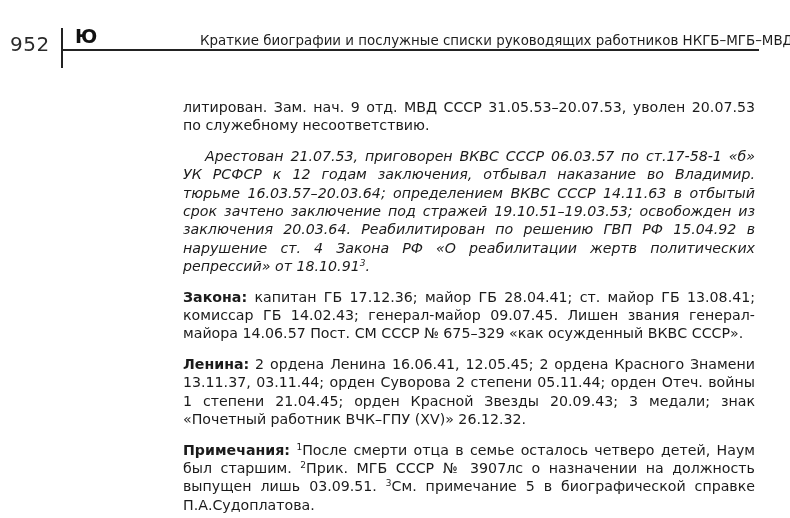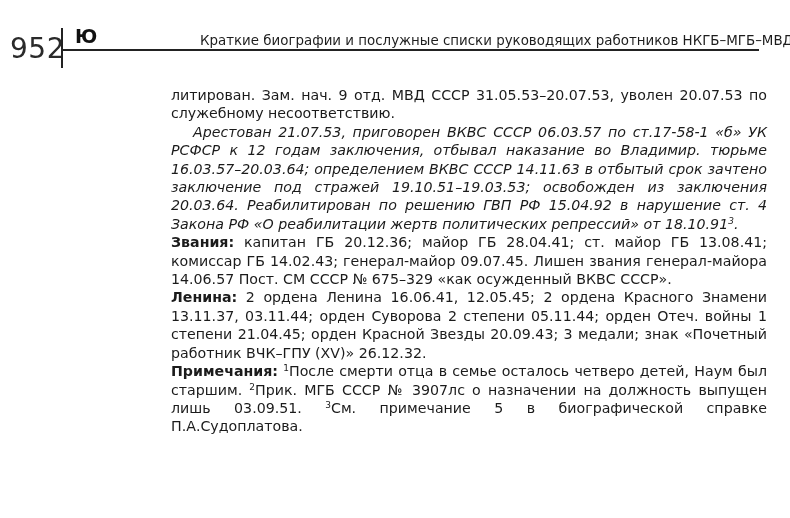--- a/index.html
+++ b/index.html
@@ -3,21 +3,21 @@
 <meta charset="utf-8">
 <style>
   html, body { margin: 0; padding: 0; background: #ffffff; }
   body {
     width: 790px; height: 518px; position: relative; overflow: hidden;
     font-family: "DejaVu Sans", "Liberation Sans", sans-serif;
     color: #1a1a1a;
   }
   .page-number {
     position: absolute; left: 10px; top: 32px;
-    font-size: 28px; color: #2a2a2a; letter-spacing: 0.5px;
+    font-size: 20px; color: #2a2a2a; letter-spacing: 0.5px;
   }
   .vrule {
     position: absolute; left: 61px; top: 28px; width: 1.5px; height: 40px;
     background: #222;
   }
   .hrule {
     position: absolute; left: 62px; top: 49px; width: 318px; height: 1.5px;
     background: #222;
   }
   .hrule2 {
@@ -30,21 +30,21 @@
   }
   .running-head {
     position: absolute; left: 200px; top: 33px;
     font-size: 13.4px; color: #1d1d1d; white-space: nowrap;
   }
   .body-text {
     position: absolute; left: 171px; top: 86px; width: 596px;
     font-size: 14.2px; line-height: 18.4px; text-align: justify;
     color: #1b1b1b;
   }
-  .body-text p { margin: 0; }
+  .body-text p { margin: 12px; }
   .indent { text-indent: 22px; font-style: italic; }
   .label { font-weight: bold; }
   sup { font-size: 9px; line-height: 0; vertical-align: 5px; }
 </style>
 </head>
 <body>
 
 <div class="page-number">952</div>
 <div class="vrule"></div>
 <div class="hrule"></div>
@@ -53,21 +53,21 @@
 <div class="running-head">Краткие биографии и послужные списки руководящих работников НКГБ–МГБ–МВД</div>
 
 <div class="body-text">
   <p>
     <span>литирован. Зам. нач. 9 отд. МВД СССР 31.05.53–20.07.53, уволен 20.07.53 по служебному несоответствию.</span>
   </p>
   <p class="indent">
     <span>Арестован 21.07.53, приговорен ВКВС СССР 06.03.57 по ст.17-58-1 «б» УК РСФСР к 12 годам заключения, отбывал наказание во Владимир. тюрьме 16.03.57–20.03.64; определением ВКВС СССР 14.11.63 в отбытый срок зачтено заключение под стражей 19.10.51–19.03.53; освобожден из заключения 20.03.64. Реабилитирован по решению ГВП РФ 15.04.92 в нарушение ст. 4 Закона РФ «О реабилитации жертв политических репрессий» от 18.10.91</span><sup>3</sup><span>.</span>
   </p>
   <p>
-    <span class="label">Звания:</span><span> капитан ГБ 20.12.36; майор ГБ 28.04.41; ст. майор ГБ 13.08.41; комиссар ГБ 14.02.43; генерал-майор 09.07.45. Лишен звания генерал-майора 14.06.57 Пост. СМ СССР № 675–329 «как осужденный ВКВС СССР».</span>
+    <span class="label">Закона:</span><span> капитан ГБ 17.12.36; майор ГБ 28.04.41; ст. майор ГБ 13.08.41; комиссар ГБ 14.02.43; генерал-майор 09.07.45. Лишен звания генерал-майора 14.06.57 Пост. СМ СССР № 675–329 «как осужденный ВКВС СССР».</span>
   </p>
   <p>
     <span class="label">Ленина:</span><span> 2 ордена Ленина 16.06.41, 12.05.45; 2 ордена Красного Знамени 13.11.37, 03.11.44; орден Суворова 2 степени 05.11.44; орден Отеч. войны 1 степени 21.04.45; орден Красной Звезды 20.09.43; 3 медали; знак «Почетный работник ВЧК–ГПУ (XV)» 26.12.32.</span>
   </p>
   <p>
     <span class="label">Примечания:</span>
     <sup>1</sup><span>После смерти отца в семье осталось четверо детей, Наум был старшим. </span><sup>2</sup><span>Прик. МГБ СССР № 3907лс о назначении на должность выпущен лишь 03.09.51. </span><sup>3</sup><span>См. примечание 5 в биографической справке П.А.Судоплатова.</span>
   </p>
 </div>
 

